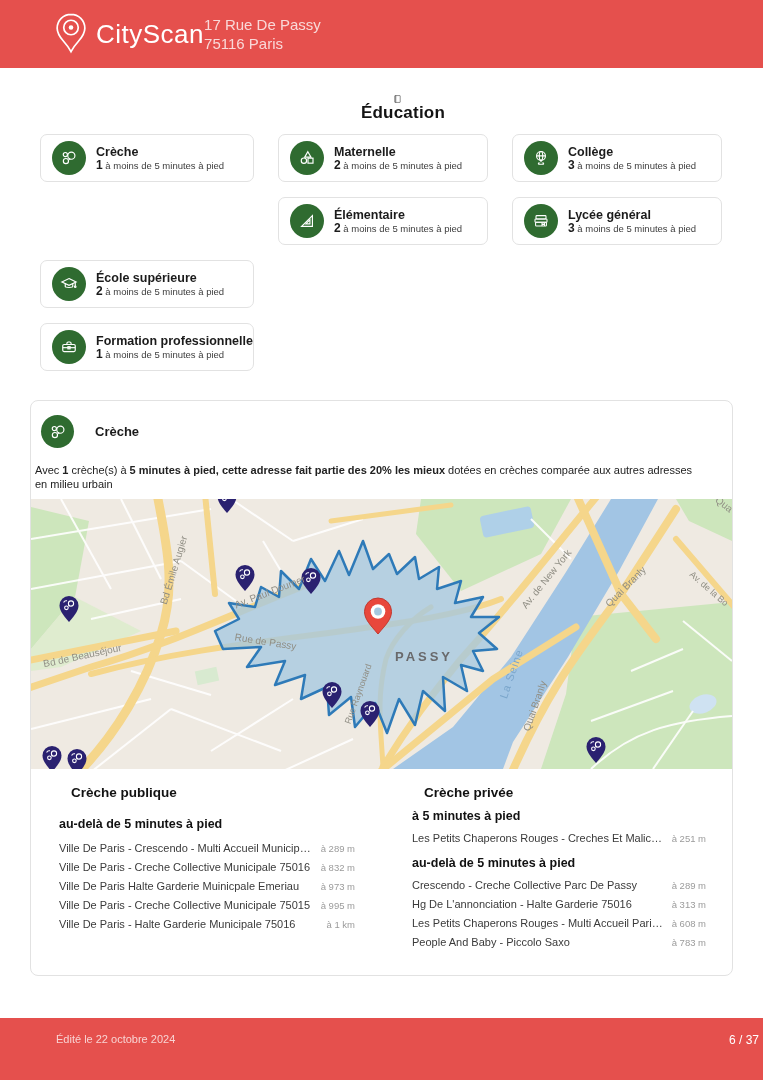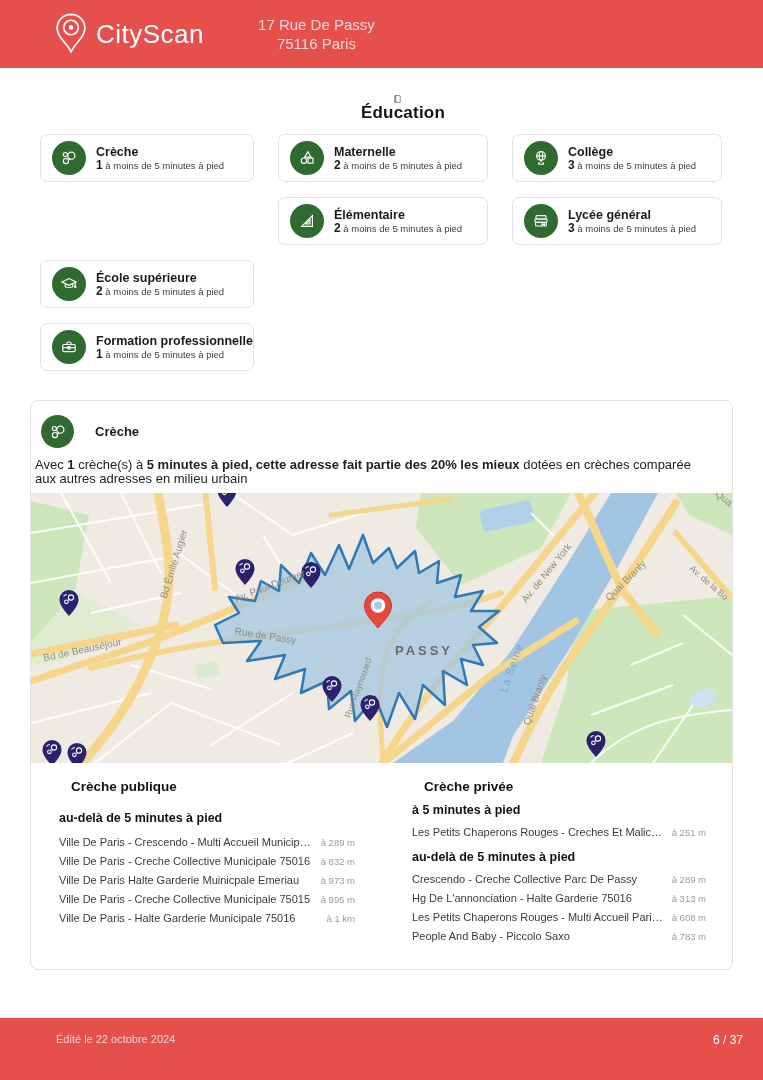--- a/index.html
+++ b/index.html
@@ -4,21 +4,21 @@
 <style>
   html,body{margin:0;padding:0;background:#fff;}
   body{font-family:"Liberation Sans","DejaVu Sans",sans-serif;-webkit-font-smoothing:antialiased;}
   .page{position:relative;width:763px;height:1080px;background:#fff;overflow:hidden;}
 
   
   .topbar{height:68px;background:#E5504D;display:flex;align-items:center;}
   .logo{display:flex;align-items:center;margin-left:55px;}
   .logo svg{display:block;}
   .brand{color:#fff;font-size:26px;font-weight:400;letter-spacing:.5px;margin-left:9px;}
-  .addr{margin-left:54px;color:rgba(255,255,255,.78);font-size:15px;line-height:19px;text-align:center;}
+  .addr{color:rgba(255,255,255,.78);font-size:15px;line-height:19px;}
 
   
   .section-title{display:flex;align-items:center;margin:27px 0 0 32px;height:28px;flex-direction:column;}
   .section-title svg{display:block;}
   .section-title h1{font-size:17px;font-weight:600;color:#141414;margin:0 0 0 11px;letter-spacing:.2px;}
 
   
   .cards-grid{display:grid;grid-template-columns:repeat(3,1fr);grid-auto-rows:48px;column-gap:24px;row-gap:15px;margin:11px 41px 0 40px;}
   .card{background:#fff;border:1px solid #E2E2E2;border-radius:7px;display:flex;align-items:center;padding-left:11px;box-sizing:border-box;}
   .c1{grid-column:1}.c2{grid-column:2}.c3{grid-column:3}
@@ -28,21 +28,21 @@
   .card-text{margin-left:10px;min-width:0;}
   .card-title{font-size:12.5px;font-weight:bold;color:#1B1B1B;line-height:14px;white-space:nowrap;}
   .card-sub{font-size:9.5px;color:#3D3D3D;line-height:13px;white-space:nowrap;}
   .card-sub b{font-size:12px;color:#1B1B1B;}
 
   
   .detail-card{margin:29px 30px 0 30px;border:1px solid #E2E2E2;border-radius:8px;overflow:hidden;background:#fff;}
   .detail-head{display:flex;align-items:center;padding:14px 0 0 10px;}
   .detail-head .icon-circle{width:33px;height:33px;}
   .detail-title{font-size:13px;font-weight:bold;color:#1B1B1B;margin-left:21px;}
-  .detail-desc{font-size:13px;line-height:13.5px;color:#222;margin:10px 26px 8px 0;padding-left:4px;}
+  .detail-desc{font-size:11px;line-height:13.5px;color:#222;margin:16px 26px 8px 0;padding-left:4px;}
   .detail-desc .b{font-weight:bold;}
 
   
   .map-wrap{width:701px;height:270px;overflow:hidden;background:#EFEAE2;}
   .map-wrap svg{display:block;}
   .street-label{font-size:10px;fill:#908E84;}
   .street-label-sm{font-size:9px;fill:#908E84;}
   .place-label{font-size:13px;font-weight:bold;letter-spacing:3px;fill:#69696B;}
   .water-label{font-size:11px;fill:#7BA6CB;letter-spacing:1px;}
 
@@ -53,21 +53,21 @@
   .list-title{font-size:13.5px;font-weight:bold;color:#121212;margin:0 0 17px 12px;}
   .list-col.right .list-title{margin-bottom:9px;}
   .group-heading{font-size:12.5px;font-weight:bold;color:#121212;margin:0 0 11px 0;}
   .list-col.right .group-heading{margin-bottom:9px;}
   .group-heading.gh2{margin-top:12px;margin-bottom:10px;}
   .li-row{display:flex;justify-content:space-between;align-items:baseline;margin-bottom:7px;}
   .li-name{font-size:11px;color:#3A3A3A;white-space:nowrap;overflow:hidden;text-overflow:ellipsis;padding-right:8px;}
   .li-dist{font-size:9.5px;color:#9B9B9B;white-space:nowrap;flex:0 0 auto;}
 
   
-  .footer{position:absolute;left:0;right:0;bottom:0;height:62px;background:#E5504D;box-sizing:border-box;padding:15px 20px 0 56px;display:flex;justify-content:space-between;align-items:flex-start;}
+  .footer{position:absolute;left:0;right:0;bottom:0;height:62px;background:#E5504D;box-sizing:border-box;padding:15px 4px 0 56px;display:flex;justify-content:space-between;align-items:flex-start;}
   .footer .edited{color:rgba(255,255,255,.75);font-size:11px;}
   .footer .pageno{color:#fff;font-size:12px;}
 </style>
 </head>
 <body>
 
 <div class="page">
 
   <header class="topbar">
     <div class="logo">

